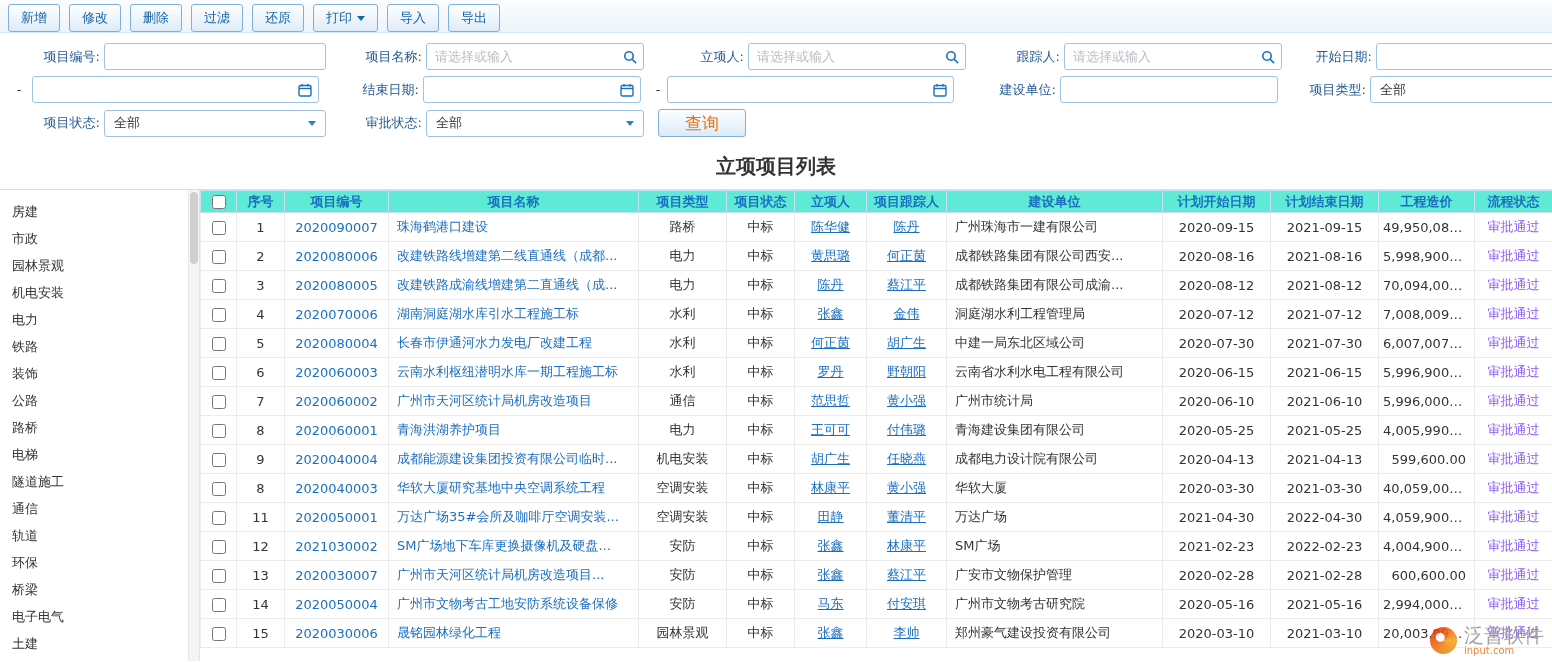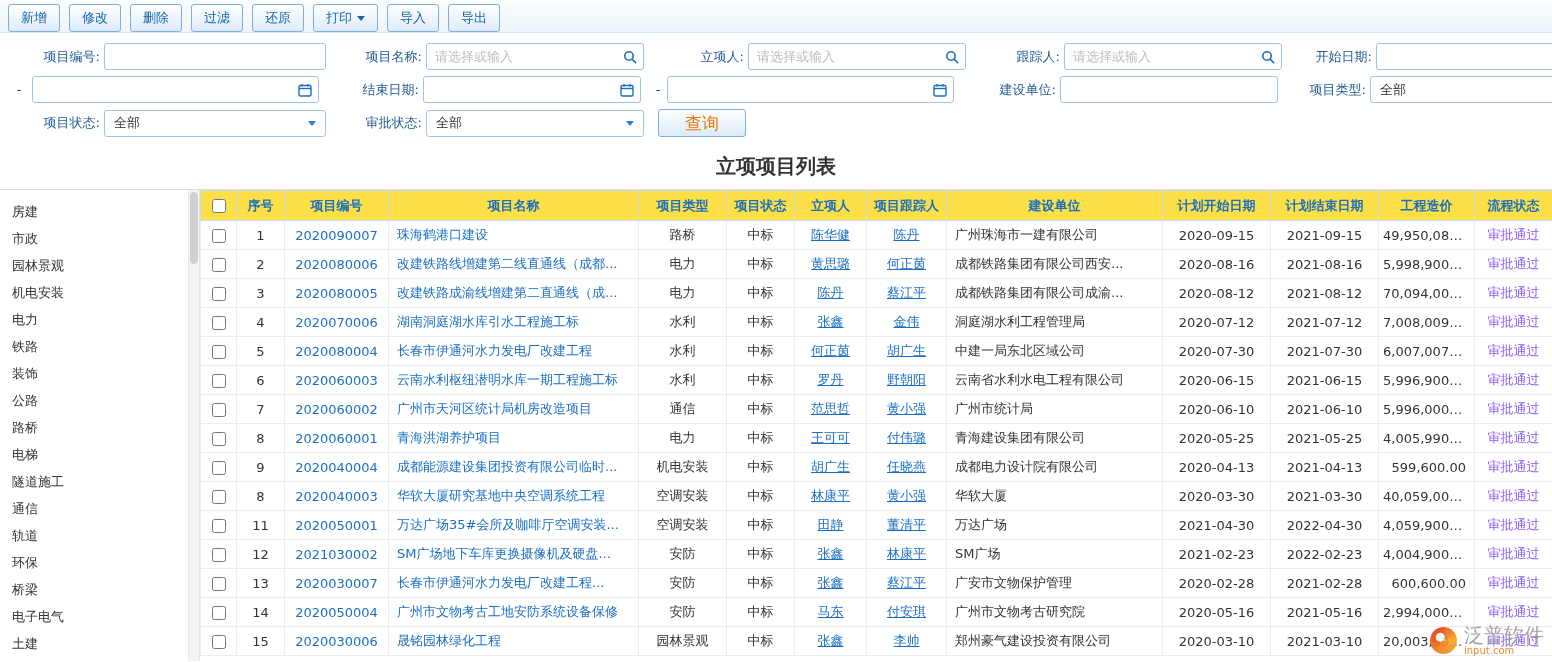--- a/index.html
+++ b/index.html
@@ -31,21 +31,21 @@
 
   
   .main{display:flex;border-top:1px solid #dcdcdc;height:472px;overflow:hidden;}
   .sidebar{width:200px;flex:none;position:relative;border-right:1px solid #e2e2e2;padding:8px 10px 0 0;overflow:hidden;background:#fff;}
   .tree-item{height:27px;line-height:27px;padding-left:12px;cursor:pointer;white-space:nowrap;}
   .sb-scroll{position:absolute;right:0;top:0;bottom:0;width:11px;background:#f4f4f4;border-left:1px solid #e8e8e8;}
   .sb-thumb{position:absolute;top:2px;left:1px;width:8px;height:72px;background:#d0d0d0;border-radius:4px;cursor:pointer;}
 
   .table-wrap{flex:1;overflow:hidden;}
   table{width:1352px;border-collapse:collapse;table-layout:fixed;}
-  th{background:#fde047;color:#1b6fc1;font-weight:bold;height:30px;border:1px solid #c9def0;font-size:13px;white-space:nowrap;overflow:hidden;}
+  th{background:#5eead4;color:#1b6fc1;font-weight:bold;height:22px;border:1px solid #c9def0;font-size:13px;white-space:nowrap;overflow:hidden;}
   td{height:29px;border:1px solid #ececec;text-align:center;white-space:nowrap;overflow:hidden;text-overflow:ellipsis;padding:0 4px;font-size:13px;background:#fff;}
   td.left{text-align:left;padding-left:8px;}
   td.right{text-align:right;padding-right:8px;}
   td.lnk{color:#1b6fc1;cursor:pointer;}
   td.ulnk{color:#1b6fc1;text-decoration:underline;cursor:pointer;}
   td.flow{color:#8b5cf6;cursor:pointer;}
   input[type="checkbox"]{width:14px;height:14px;accent-color:#2a7fd0;cursor:pointer;vertical-align:middle;}
 
   
   .watermark{position:absolute;right:8px;bottom:6px;display:flex;align-items:center;gap:7px;opacity:.9;pointer-events:none;}
@@ -434,21 +434,21 @@
               <td class="left">SM广场</td>
               <td>2021-02-23</td>
               <td>2022-02-23</td>
               <td class="right">4,004,900.00</td>
               <td class="flow">审批通过</td>
             </tr>
             <tr>
               <td><input type="checkbox" style=""></td>
               <td>13</td>
               <td class="lnk">2020030007</td>
-              <td class="lnk left">长春市伊通河水力发电厂改建工程...</td>
+              <td class="lnk left">广州市天河区统计局机房改造项目...</td>
               <td>安防</td>
               <td>中标</td>
               <td class="ulnk">张鑫</td>
               <td class="ulnk">蔡江平</td>
               <td class="left">广安市文物保护管理</td>
               <td>2020-02-28</td>
               <td>2021-02-28</td>
               <td class="right">600,600.00</td>
               <td class="flow">审批通过</td>
             </tr>

